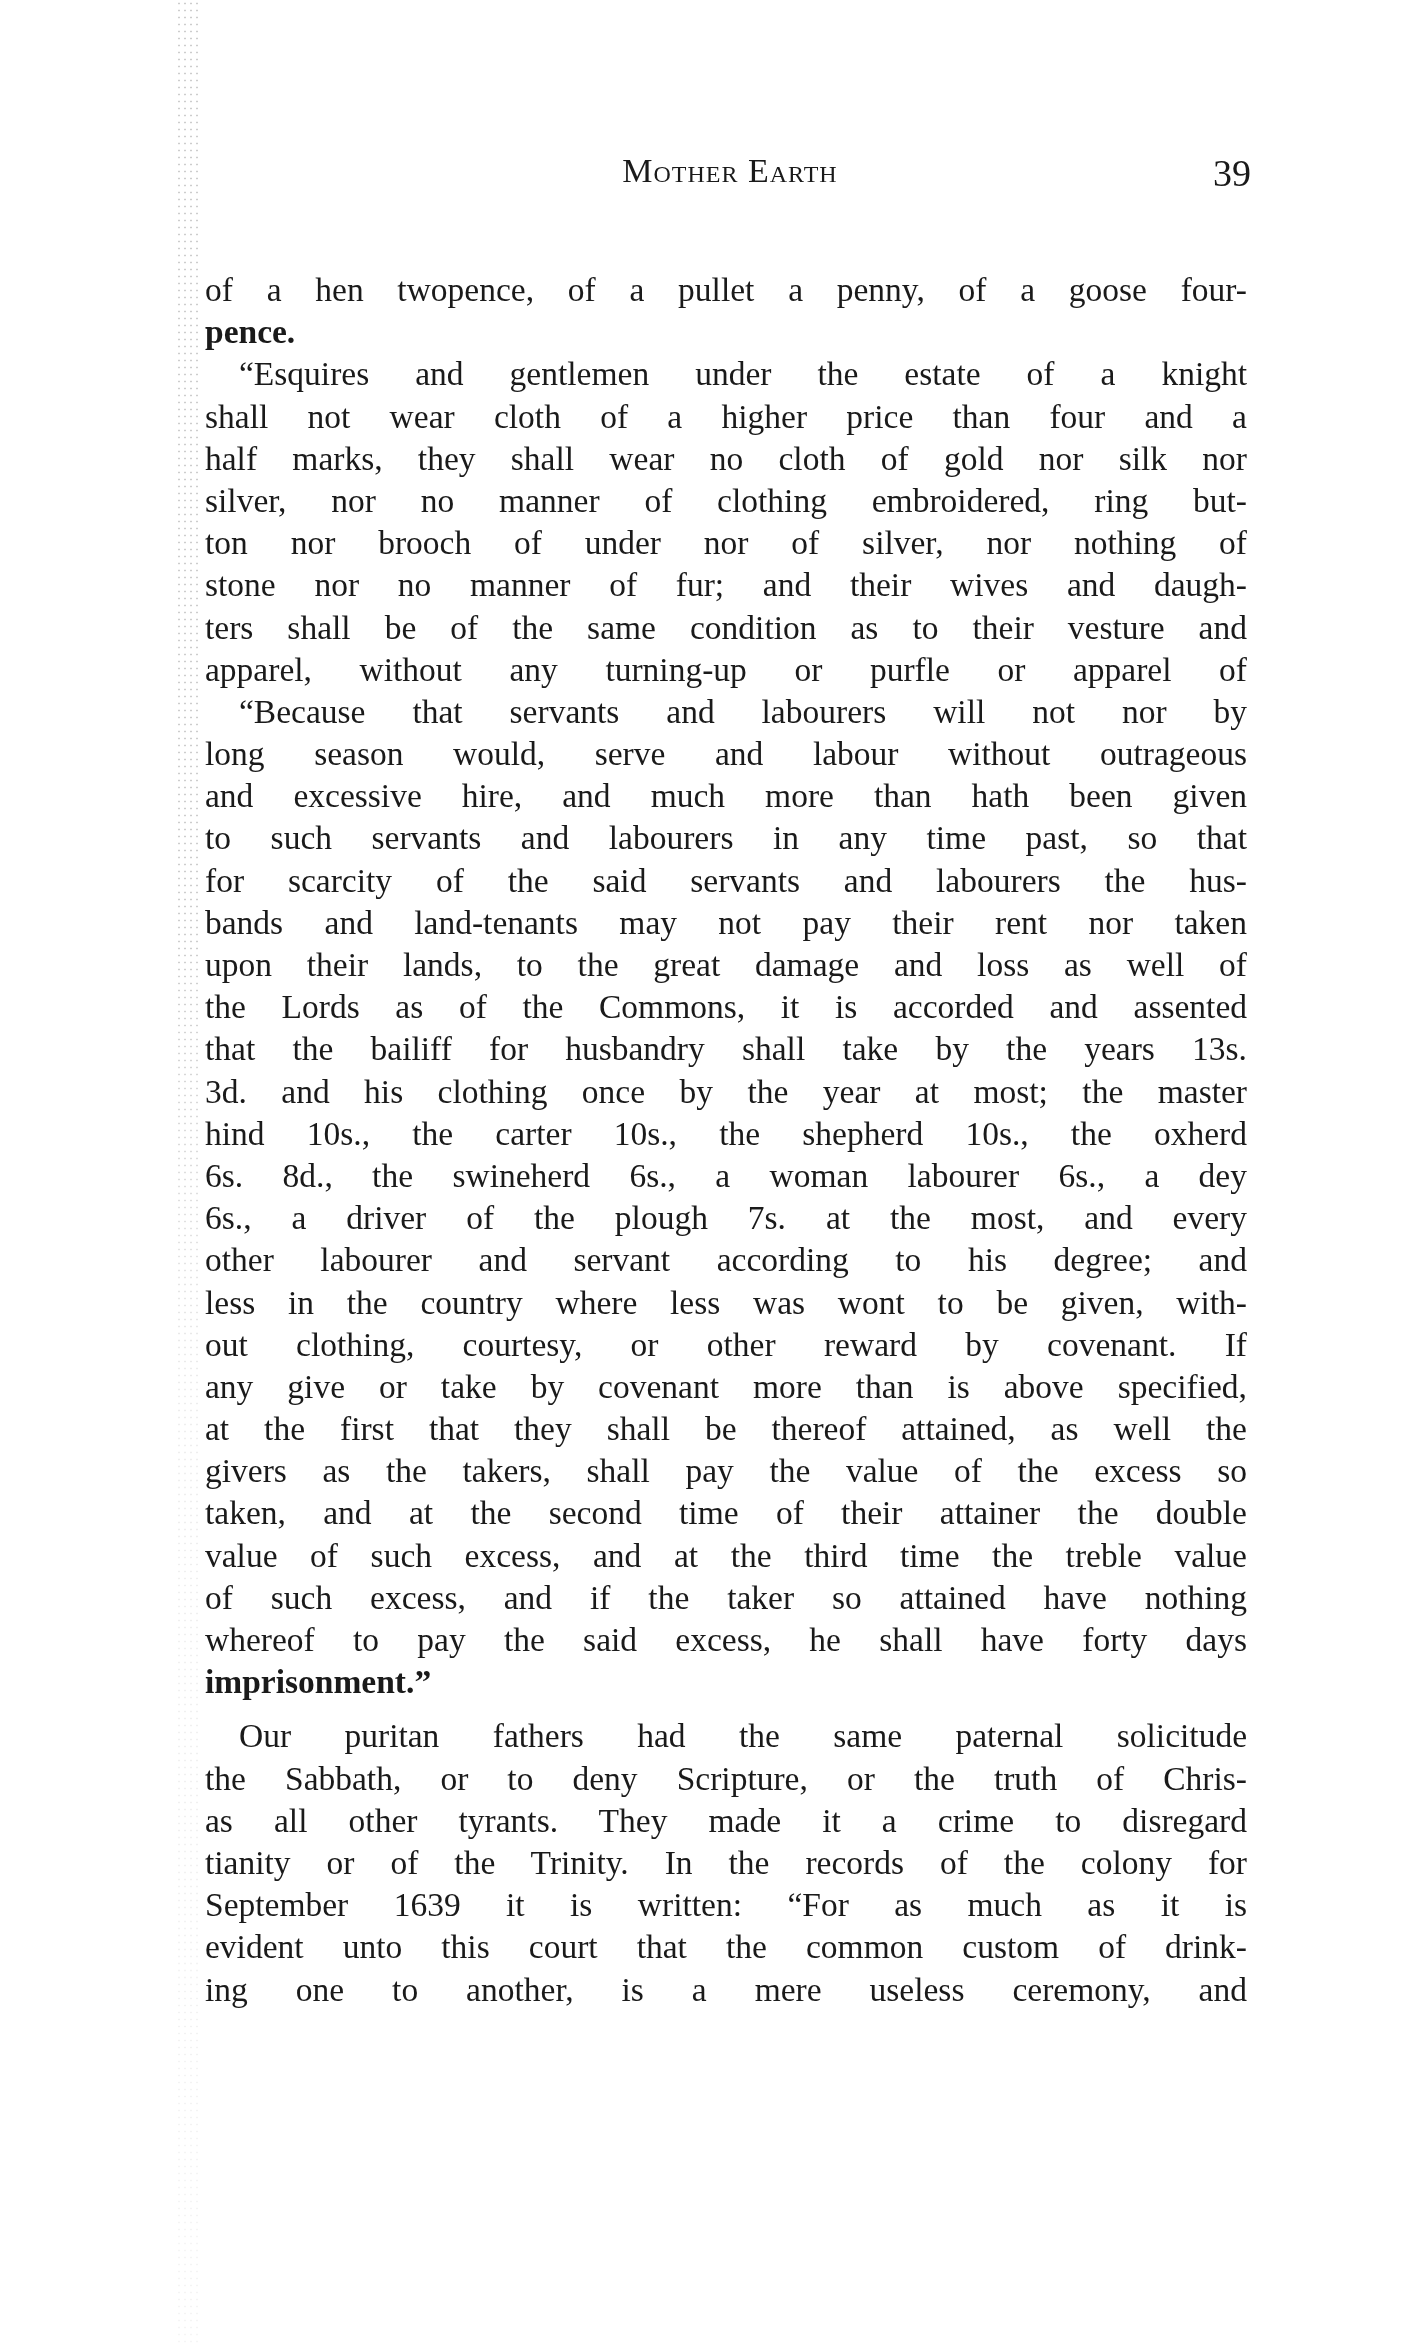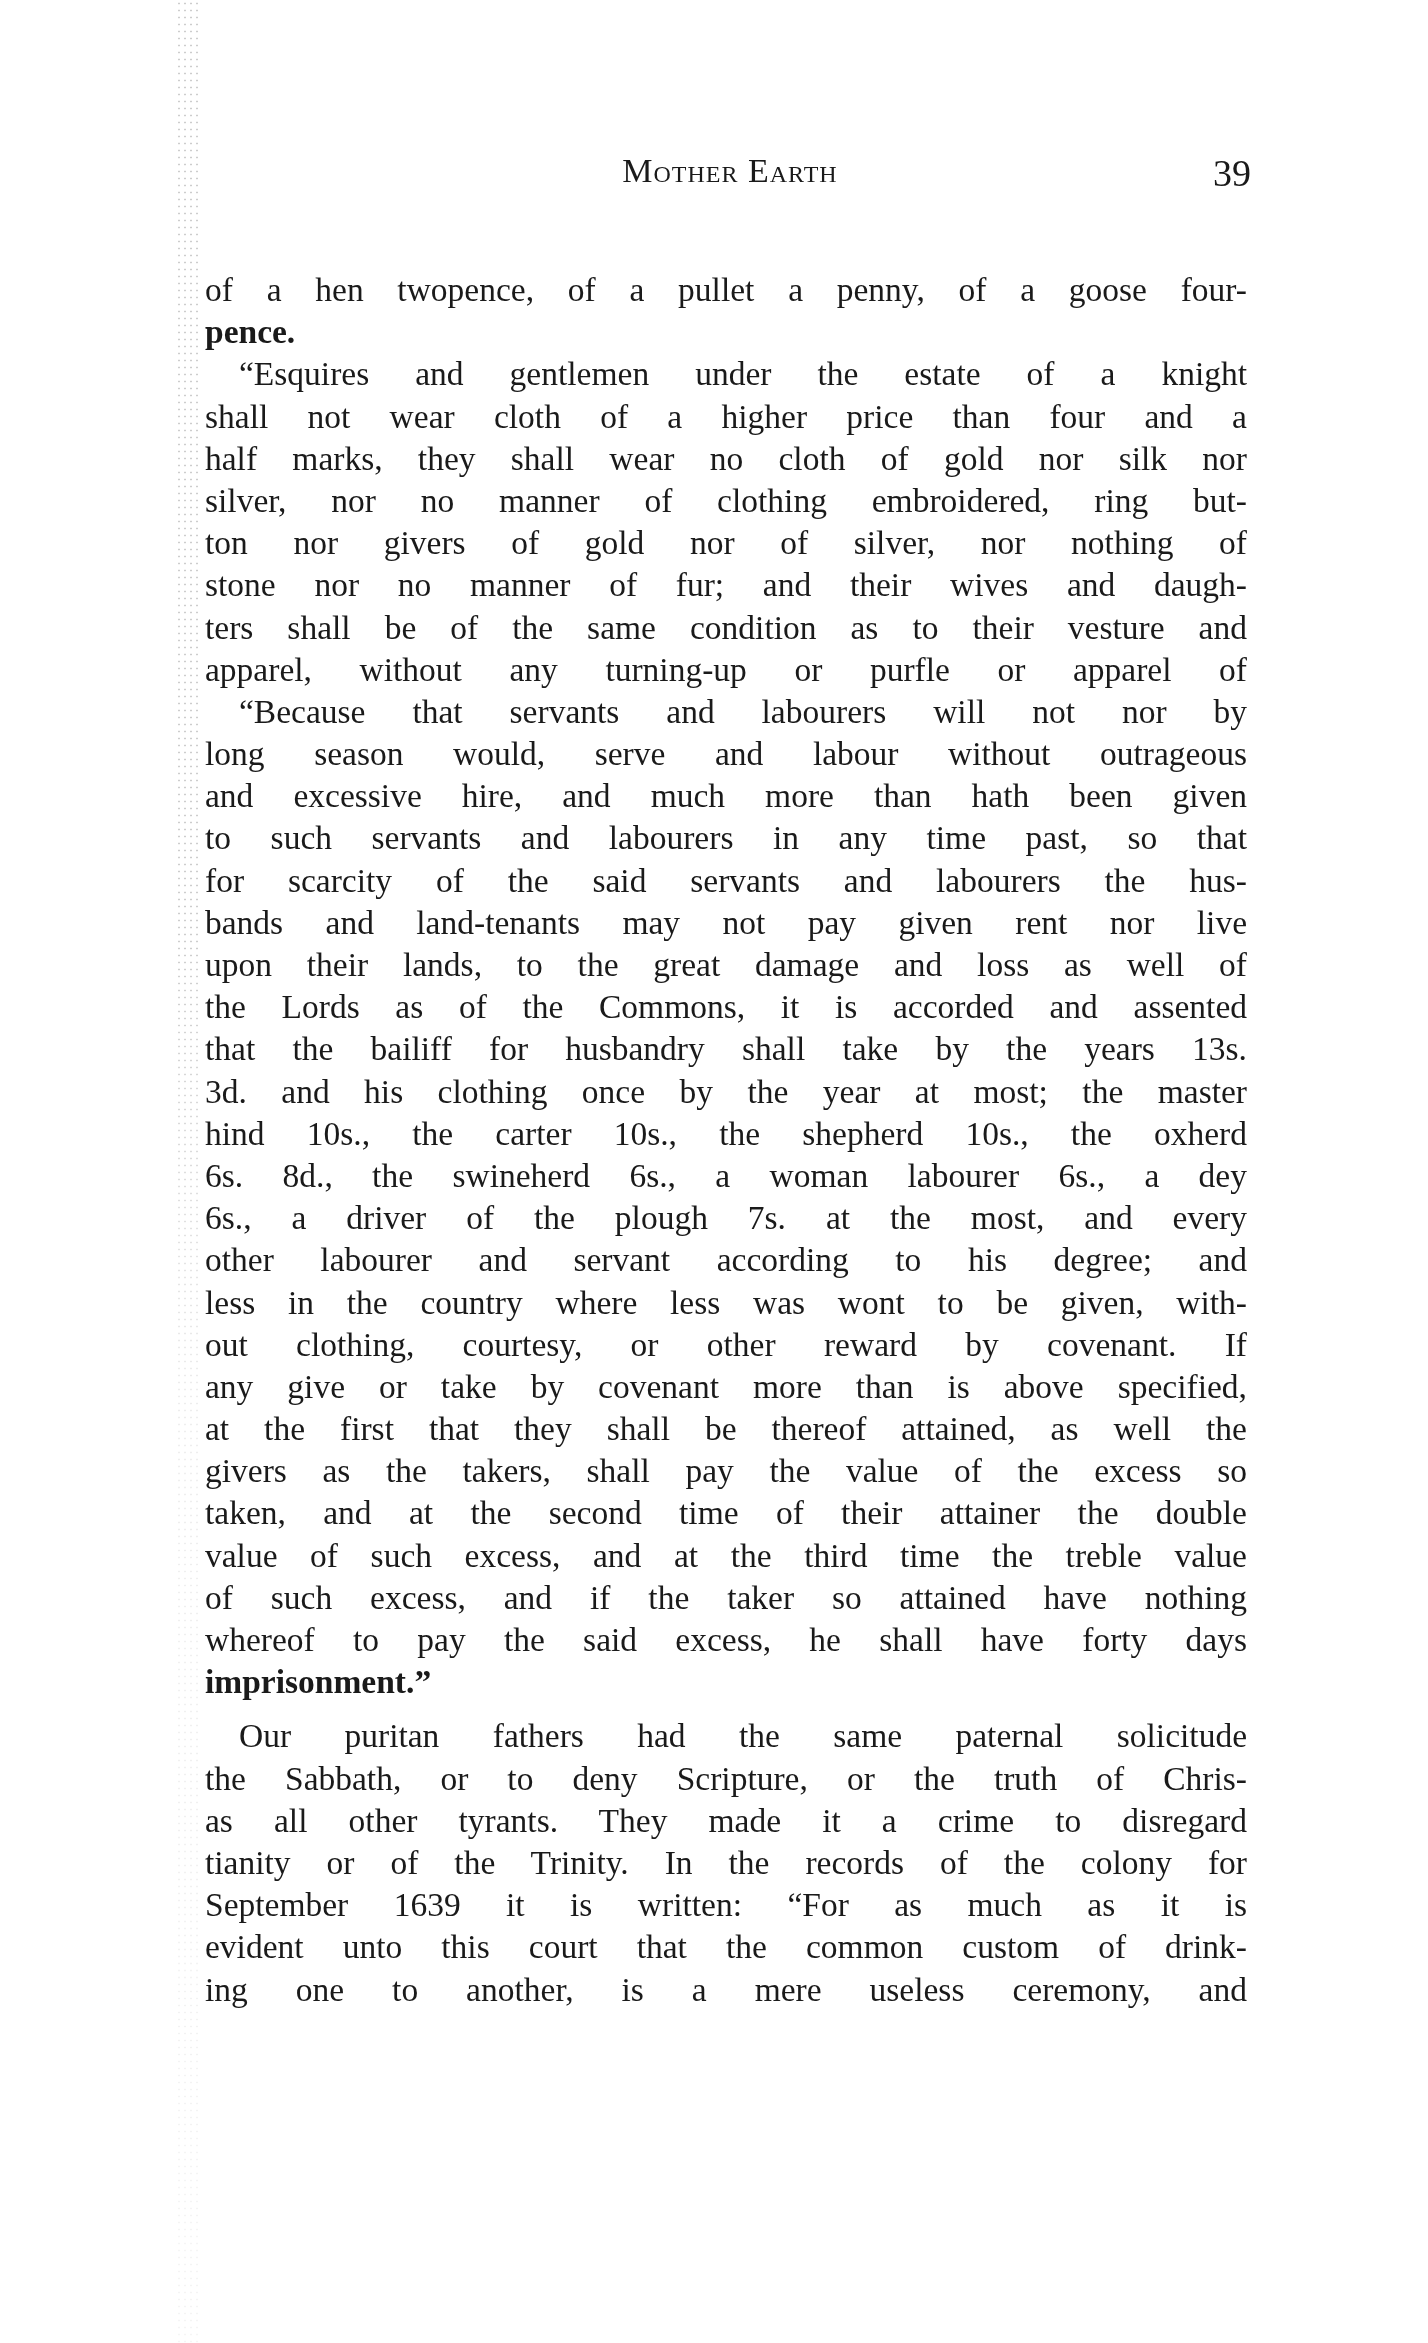--- a/index.html
+++ b/index.html
@@ -107,33 +107,33 @@
     <div class="para">
       <span class="line">of a hen twopence, of a pullet a penny, of a goose four-</span>
       <span class="line last">pence.</span>
     </div>
 
     <div class="para">
       <span class="line indent">“Esquires and gentlemen under the estate of a knight</span>
       <span class="line">shall not wear cloth of a higher price than four and a</span>
       <span class="line">half marks, they shall wear no cloth of gold nor silk nor</span>
       <span class="line">silver, nor no manner of clothing embroidered, ring but-</span>
-      <span class="line">ton nor givers of gold nor of silver, nor nothing of</span>
+      <span class="line">ton nor brooch of under nor of silver, nor nothing of</span>
       <span class="line">stone nor no manner of fur; and their wives and daugh-</span>
       <span class="line">ters shall be of the same condition as to their vesture and</span>
       <span class="line">apparel, without any turning-up or purfle or apparel of</span>
     </div>
 
     <div class="para">
       <span class="line indent">“Because that servants and labourers will not nor by</span>
       <span class="line">long season would, serve and labour without outrageous</span>
       <span class="line">and excessive hire, and much more than hath been given</span>
       <span class="line">to such servants and labourers in any time past, so that</span>
       <span class="line">for scarcity of the said servants and labourers the hus-</span>
-      <span class="line">bands and land-tenants may not pay given rent nor live</span>
+      <span class="line">bands and land-tenants may not pay their rent nor taken</span>
       <span class="line">upon their lands, to the great damage and loss as well of</span>
       <span class="line">the Lords as of the Commons, it is accorded and assented</span>
       <span class="line">that the bailiff for husbandry shall take by the years 13s.</span>
       <span class="line">3d. and his clothing once by the year at most; the master</span>
       <span class="line">hind 10s., the carter 10s., the shepherd 10s., the oxherd</span>
       <span class="line">6s. 8d., the swineherd 6s., a woman labourer 6s., a dey</span>
       <span class="line">6s., a driver of the plough 7s. at the most, and every</span>
       <span class="line">other labourer and servant according to his degree; and</span>
       <span class="line">less in the country where less was wont to be given, with-</span>
       <span class="line">out clothing, courtesy, or other reward by covenant.  If</span>

